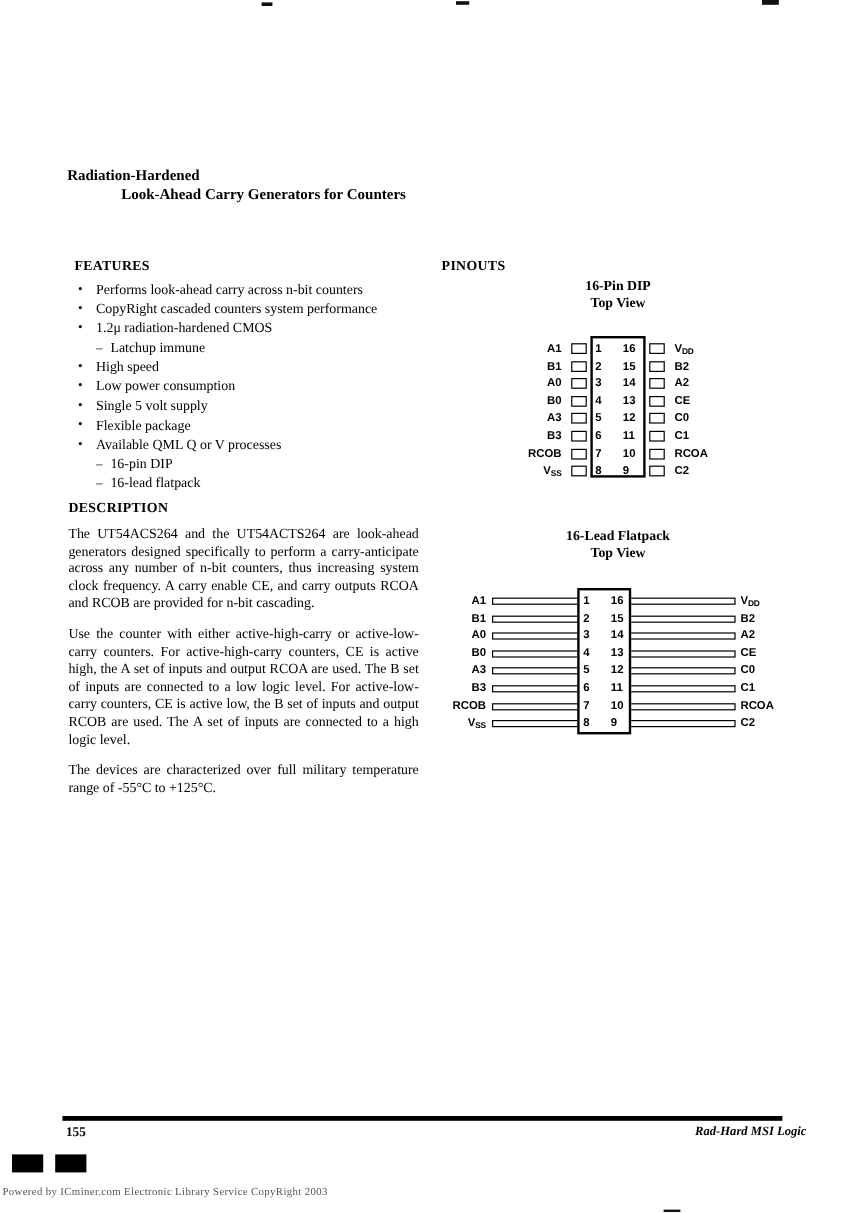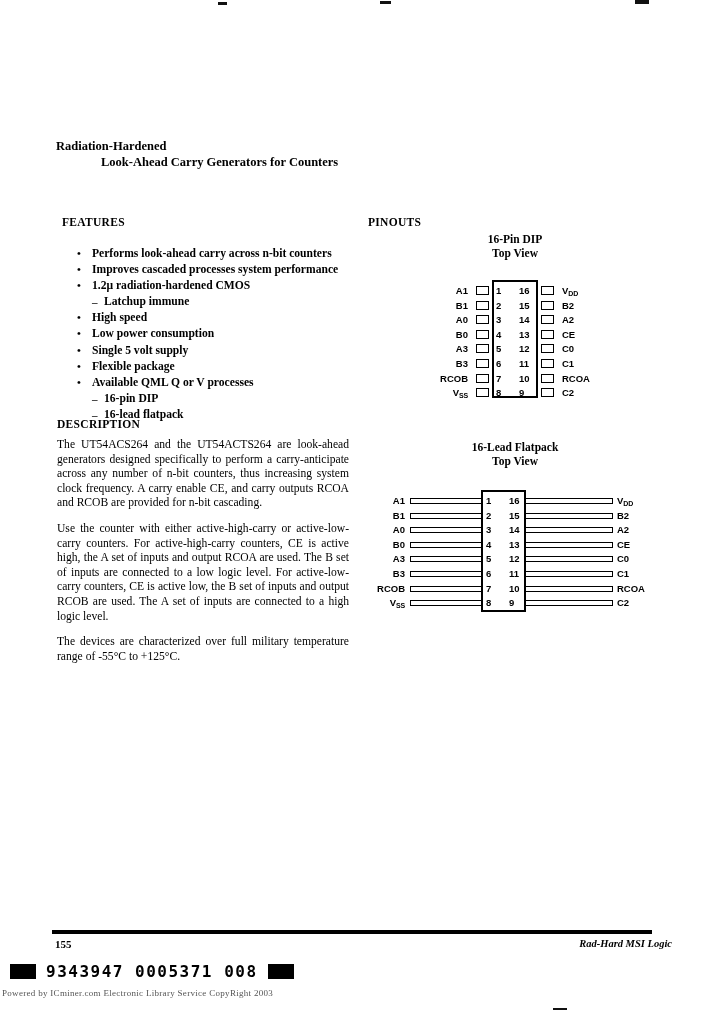--- a/index.html
+++ b/index.html
@@ -63,25 +63,24 @@
   #description-head { left: 57px; top: 418px; }
   #pinouts-head { left: 368px; top: 216px; }
 
   
   .features {
     position: absolute;
     left: 62px;
     top: 234px;
     width: 290px;
     list-style: none;
-    margin: 12px;
+    margin: 0;
     padding: 0;
     font-size: 11.6px;
     line-height: 16.1px;
-    font-weight: bold;
   }
   .features li {
     position: relative;
     padding-left: 18px;
     white-space: nowrap;
   }
   .features li.bullet::before {
     content: "\2022";
     position: absolute;
     left: 3px;
@@ -332,21 +331,21 @@
   <div class="scan-mark" style="left:380px; top:1px; width:11px; height:3px;"></div>
   <div class="scan-mark" style="left:635px; top:0px; width:14px; height:4px;"></div>
   <div class="scan-mark" style="left:553px; top:1008px; width:14px; height:2px;"></div>
 
   <div class="doc-sub1">Radiation-Hardened</div>
   <div class="doc-sub2">Look-Ahead Carry Generators for Counters</div>
 
   <div class="sec-head" id="features-head">FEATURES</div>
   <ul class="features" id="features-list">
       <li class="bullet">Performs look-ahead carry across n-bit counters</li>
-      <li class="bullet">Improves cascaded processes system performance</li>
+      <li class="bullet">CopyRight cascaded counters system performance</li>
       <li class="bullet">1.2μ radiation-hardened CMOS</li>
       <li class="dash">Latchup immune</li>
       <li class="bullet">High speed</li>
       <li class="bullet">Low power consumption</li>
       <li class="bullet">Single 5 volt supply</li>
       <li class="bullet">Flexible package</li>
       <li class="bullet">Available QML Q or V processes</li>
       <li class="dash">16-pin DIP</li>
       <li class="dash">16-lead flatpack</li>
     </ul>
@@ -507,18 +506,17 @@
         </div>
       </div>
   </div>
 
   <div class="footer-rule"></div>
   <div class="page-num">155</div>
   <div class="footer-right">Rad-Hard MSI Logic</div>
 
   <div class="fiche">
     <div class="fiche-block"></div>
-    <div class="fiche-code">9343947 0005371 008</div>
     <div class="fiche-block"></div>
   </div>
   <div class="watermark">Powered by ICminer.com Electronic Library Service CopyRight 2003</div>
 
 </div>
 
 </body></html>

